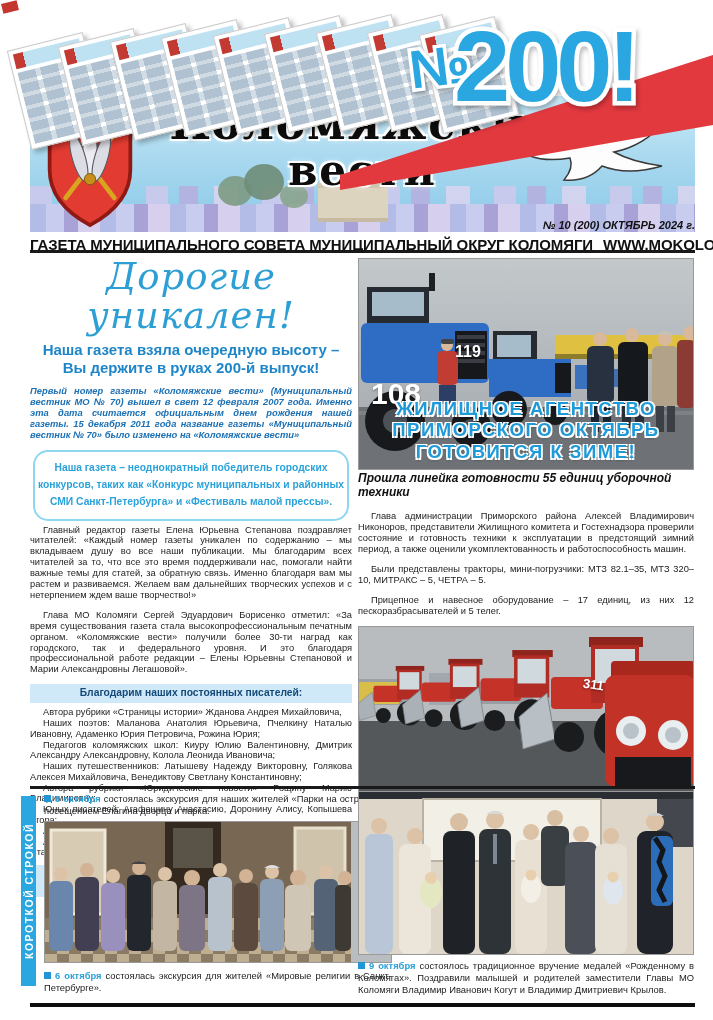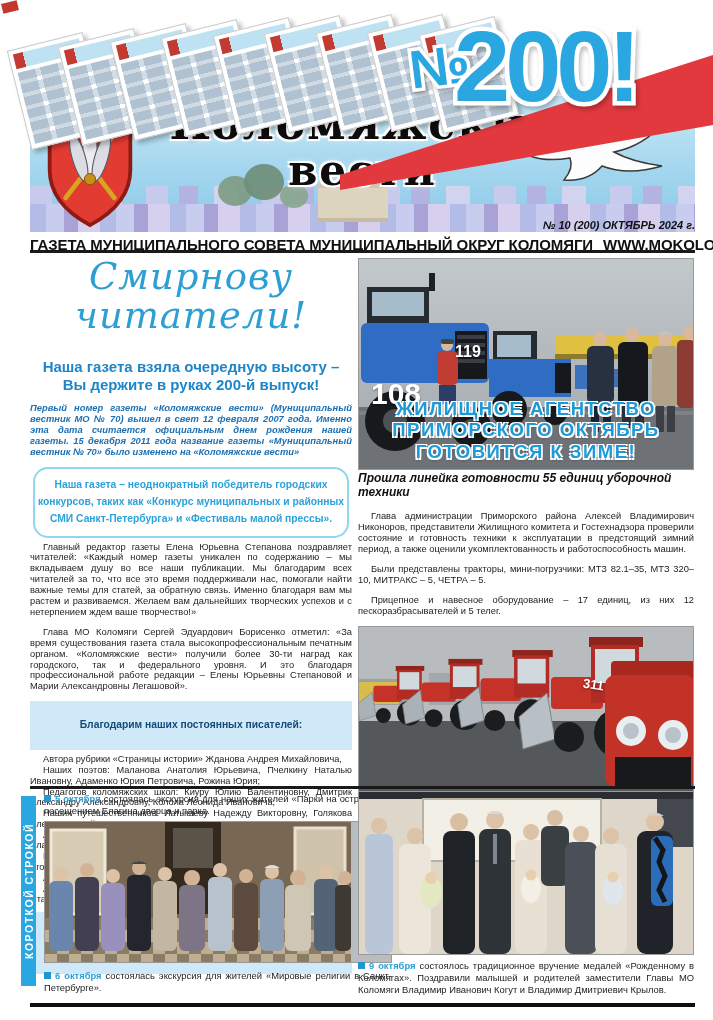--- a/index.html
+++ b/index.html
@@ -44,28 +44,28 @@
   #age-badge{display:inline-block;width:9px;height:9px;border-radius:50%;vertical-align:-1px;margin-left:6px;
     background:radial-gradient(circle at 35% 35%,#ff8d8d 0 2px,#cf3338 3px);}
   .rule{left:30px;right:18px;height:3px;background:#191919;}
   #rule-top{top:250px;}
   #rule-mid{top:786px;}
   #rule-bot{top:1003px;height:4px;background:#0e0e0e;}
   
   #left-col{left:30px;top:258px;width:322px;}
   #script-title{font-family:"DejaVu Serif",serif;font-style:italic;font-size:37px;color:#2d9fd4;
     text-align:center;line-height:1.05;letter-spacing:1px;}
-  #subhead{margin-top:22px;text-align:center;color:#1e86c8;font-weight:bold;font-size:15px;line-height:1.2;}
+  #subhead{margin-top:5px;text-align:center;color:#1e86c8;font-weight:bold;font-size:15px;line-height:1.2;}
   .lead-blue{margin-top:8px;color:#1c70b4;font-weight:bold;font-style:italic;font-size:9.4px;
     line-height:1.18;text-align:justify;}
   .body-p{margin-top:4px;color:#1c1c1c;font-size:9.3px;line-height:1.17;text-align:justify;text-indent:13px;}
   #award-box{margin:9px 3px 0 3px;border:2px solid #8fd6f0;border-radius:15px;padding:8px 2px;
     text-align:center;color:#2ba2da;font-weight:bold;font-size:10.3px;line-height:1.65;}
   .band{margin-top:7px;background:#cfe9f8;color:#154a78;font-weight:bold;font-size:10.3px;
-    text-align:center;padding:18px 8px;line-height:1.25;}
+    text-align:center;padding:3px 8px;line-height:1.25;}
   .li{margin:0;color:#1c1c1c;font-size:9.2px;line-height:1.17;text-align:justify;text-indent:13px;}
   #thanks-list{margin-top:4px;}
   
   #right-col{left:358px;top:258px;width:336px;}
   .photo{position:relative;border:1px solid #9a9a9a;overflow:hidden;background:#b9bdc0;}
   #photo1{height:210px;}
   #photo2{height:178px;margin-top:5px;}
   #overlay{position:absolute;left:12px;right:12px;bottom:6px;text-align:center;z-index:3;}
   #overlay p{margin:0;font-weight:bold;font-size:18.5px;letter-spacing:1.5px;color:#1f9ad8;line-height:1.18;
     text-shadow:-1.5px -1.5px 0 #fff,1.5px -1.5px 0 #fff,-1.5px 1.5px 0 #fff,1.5px 1.5px 0 #fff,0 2px 3px rgba(0,0,0,.4);}
@@ -143,21 +143,21 @@
 <div class="abs" id="info-line">
   <span>ГАЗЕТА МУНИЦИПАЛЬНОГО СОВЕТА МУНИЦИПАЛЬНЫЙ ОКРУГ КОЛОМЯГИ</span>
   <span class="url">WWW.MOKOLOMYAGI.RU</span>
   <span class="url">http://vk.com/mokolomjagi</span>
   <span id="age-badge"></span>
 </div>
 
 <div class="abs rule" id="rule-top"></div>
 
 <div class="abs" id="left-col">
-  <div id="script-title">Смирнову читатели!</div>
+  <div id="script-title">Дорогие уникален!</div>
   <div id="subhead">
     <div>Наша газета взяла очередную высоту –</div>
     <div>Вы держите в руках 200-й выпуск!</div>
   </div>
   <p class="lead-blue">Первый номер газеты «Коломяжские вести» (Муниципальный вестник МО № 70) вышел в свет 12 февраля 2007 года. Именно эта дата считается официальным днем рождения нашей газеты. 15 декабря 2011 года название газеты «Муниципальный вестник № 70» было изменено на «Коломяжские вести»</p>
   <div id="award-box">Наша газета – неоднократный победитель городских конкурсов, таких как «Конкурс муниципальных и районных СМИ Санкт-Петербурга» и «Фестиваль малой прессы».</div>
   <p class="body-p">Главный редактор газеты Елена Юрьевна Степанова поздравляет читателей: «Каждый номер газеты уникален по содержанию – мы вкладываем душу во все наши публикации. Мы благодарим всех читателей за то, что все это время поддерживали нас, помогали найти важные темы для статей, за обратную связь. Именно благодаря вам мы растем и развиваемся. Желаем вам дальнейших творческих успехов и с нетерпением ждем ваше творчество!»</p>
   <p class="body-p">Глава МО Коломяги Сергей Эдуардович Борисенко отметил: «За время существования газета стала высокопрофессиональным печатным органом. «Коломяжские вести» получили более 30-ти наград как городского, так и федерального уровня. И это благодаря профессиональной работе редакции – Елены Юрьевны Степановой и Марии Александровны Легашовой».</p>
   <div class="band">Благодарим наших постоянных писателей:</div>
   <div id="thanks-list">

